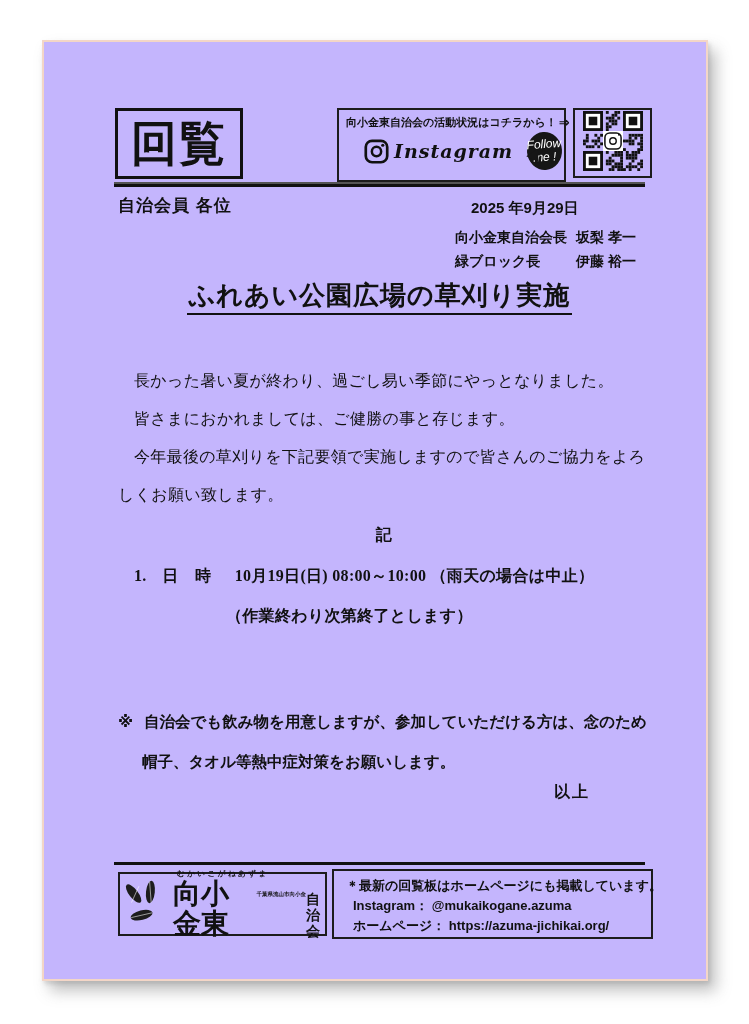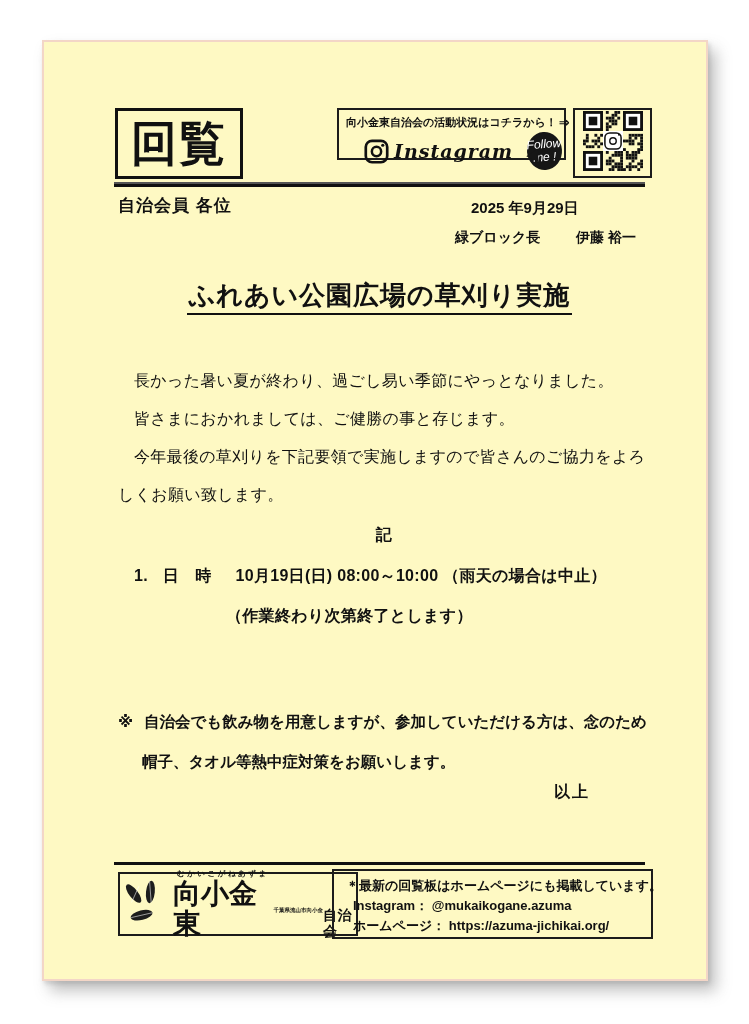--- a/index.html
+++ b/index.html
@@ -1,27 +1,27 @@
 <!DOCTYPE html>
 <html><head>
 <meta charset="utf-8">
 <style>
   * { margin:0; padding:0; box-sizing:border-box; }
   html,body { width:749px; height:1024px; background:#ffffff; overflow:hidden;
     font-family:"Liberation Sans","DejaVu Sans",sans-serif; color:#111; }
   .sheet { position:absolute; left:42px; top:40px; width:666px; height:941px;
-    background:#fef9c3; border:2px solid #f3d6c7;
+    background:#c4b5fd; border:2px solid #f3d6c7;
     box-shadow:8px 10px 14px rgba(120,120,120,.45), 2px 3px 4px rgba(150,150,150,.3); }
 
   
   .kairan-box { position:absolute; left:71px; top:66px; width:128px; height:71px;
     border:3px solid #111; display:flex; align-items:center; justify-content:center; }
   .kairan-box span { font-size:46px; font-weight:900; letter-spacing:2px; transform:scaleY(1.05); }
 
-  .insta-box { position:absolute; left:293px; top:66px; width:229px; height:52px;
+  .insta-box { position:absolute; left:293px; top:66px; width:229px; height:74px;
     border:2px solid #1c1c1c; padding:5px 6px 18px 7px; }
   .insta-line1 { display:flex; justify-content:space-between; align-items:center;
     font-size:11px; font-weight:bold; white-space:nowrap; }
   .insta-arrow { font-size:13px; font-weight:bold; margin-left:2px; }
   .insta-line2 { display:flex; align-items:center; margin-top:2px; padding-left:18px; }
   .ig-glyph { width:25px; height:25px; flex:0 0 auto; }
   .ig-word { font-family:"DejaVu Serif",serif; font-style:italic; font-weight:bold;
     font-size:19px; margin-left:5px; letter-spacing:1px; }
   .bubble { position:relative; margin-left:14px; width:88px; height:38px; background:#161616;
     border-radius:50%; color:#fff; display:flex; flex-direction:column; align-items:center;
@@ -48,35 +48,35 @@
   
   .title-wrap { position:absolute; left:70px; top:236px; width:531px; text-align:center; }
   .title-wrap span { font-size:26px; font-weight:bold; letter-spacing:1px;
     border-bottom:2px solid #111; padding:0 2px 3px 2px; }
 
   
   .flow { position:absolute; left:74px; top:320px; width:532px; font-size:16px;
     font-weight:500; letter-spacing:.3px; }
   .flow p { line-height:38px; text-indent:1em; }
   .kiheading { text-align:center; font-weight:bold; line-height:38px; margin-top:2px; }
-  .item-row { line-height:38px; margin-top:3px; font-weight:600; white-space:nowrap; }
+  .item-row { line-height:38px; margin-top:3px; font-weight:600; white-space:nowrap;font-family:Liberation Serif, serif; }
   .item-no { display:inline-block; width:24px; margin-left:16px; }
   .item-label { display:inline-block; width:68px; }
   .item-sub { line-height:38px; margin-left:108px; margin-top:2px; font-weight:600; }
 
   .note { position:absolute; left:74px; top:660px; width:540px; font-size:15.5px;
     font-weight:600; }
   .note-line1 { display:flex; line-height:40px; }
   .note-marker { width:26px; flex:0 0 auto; }
   .note-line2 { line-height:40px; margin-left:24px; }
   .closing { position:absolute; left:70px; top:740px; width:531px; text-align:right;
     padding-right:55px; font-size:16px; font-weight:bold; letter-spacing:2px; }
 
   
-  .logo-box { position:absolute; left:74px; top:830px; width:240px; height:64px;
+  .logo-box { position:absolute; left:74px; top:830px; width:209px; height:64px;
     border:2px solid #1c1c1c; display:flex; align-items:center; justify-content:center;
     gap:5px; }
   .leaves { width:48px; height:48px; flex:0 0 auto; }
   .logo-text { display:flex; flex-direction:column; align-items:flex-start; }
   .furigana { font-size:7.5px; font-weight:bold; letter-spacing:2.5px; margin-left:4px; }
   .logo-main-row { display:flex; align-items:flex-end; }
   .logo-main { font-size:28px; font-weight:600; letter-spacing:0; line-height:30px; }
   .logo-sub-col { display:flex; align-items:flex-start; margin-left:1px; }
   .logo-tiny { font-size:5.5px; font-weight:bold; white-space:nowrap; }
   .logo-sub { font-size:14px; font-weight:bold; letter-spacing:.5px; line-height:16px; }
@@ -240,20 +240,24 @@
           <circle cx="37.8" cy="24.900000000000002" r="1.1" fill="#111"></circle>
         </svg></div>
   </div>
 
   <div class="rule rule-top"></div>
 
   <div class="addressee">自治会員  各位</div>
   <div class="date">2025 年9月29日</div>
   <div class="signatures">
     <div class="sig-row">
+      <span>向小金東自治会長</span>
+      <span>坂梨 孝一</span>
+    </div>
+    <div class="sig-row">
       <span>緑ブロック長</span>
       <span>伊藤 裕一</span>
     </div>
   </div>
 
   <div class="title-wrap">
     <span>ふれあい公園広場の草刈り実施</span>
   </div>
 
   <div class="flow">

